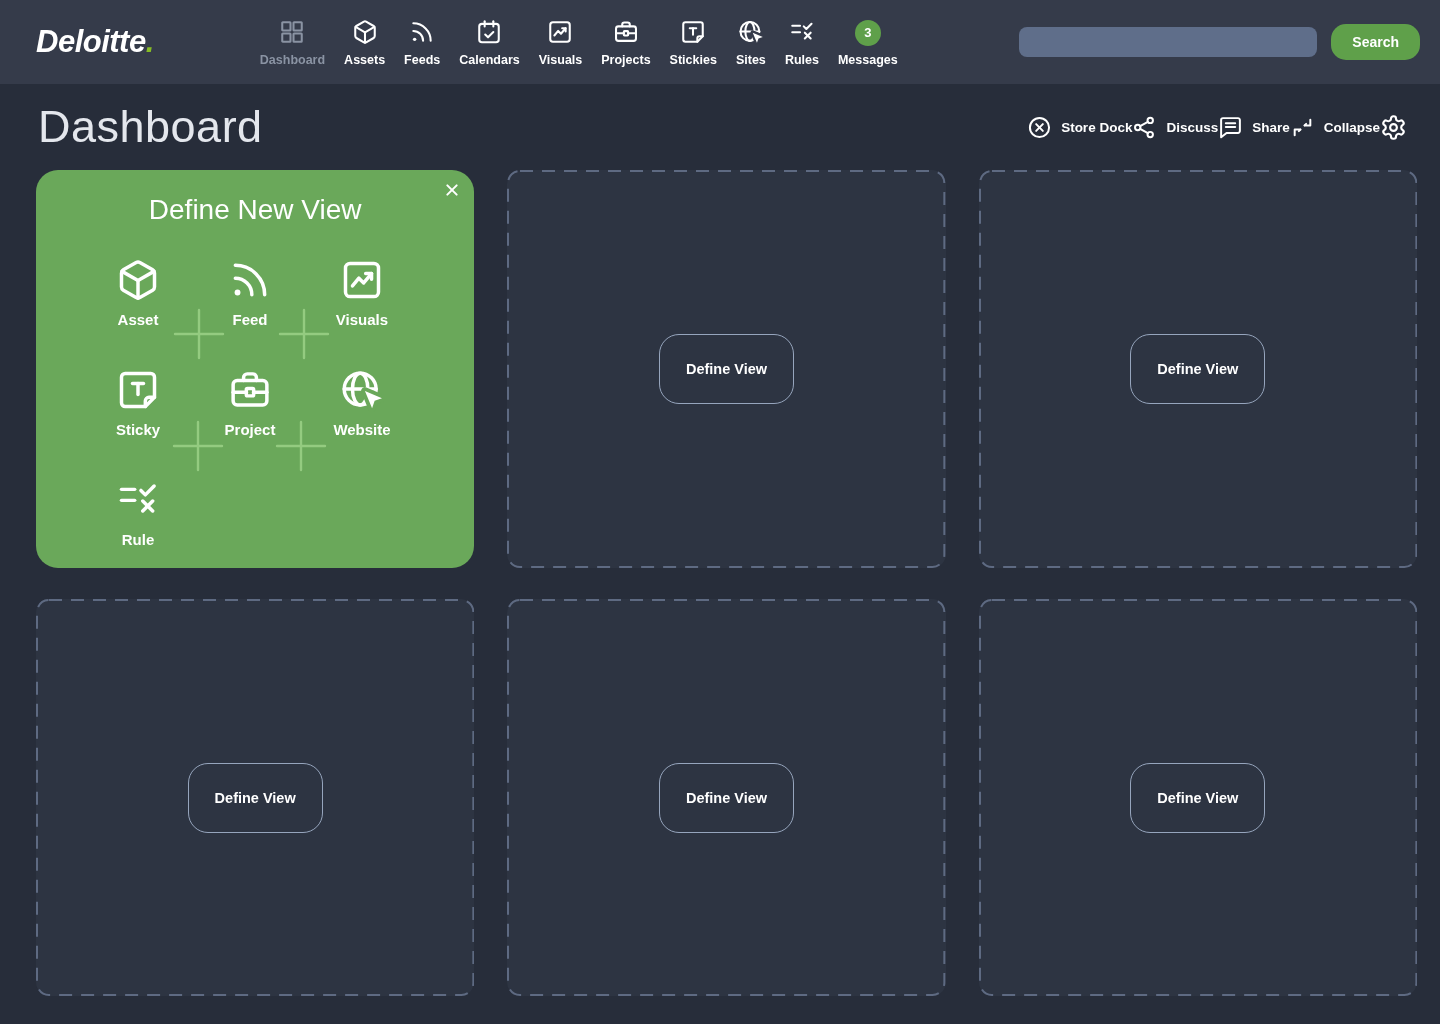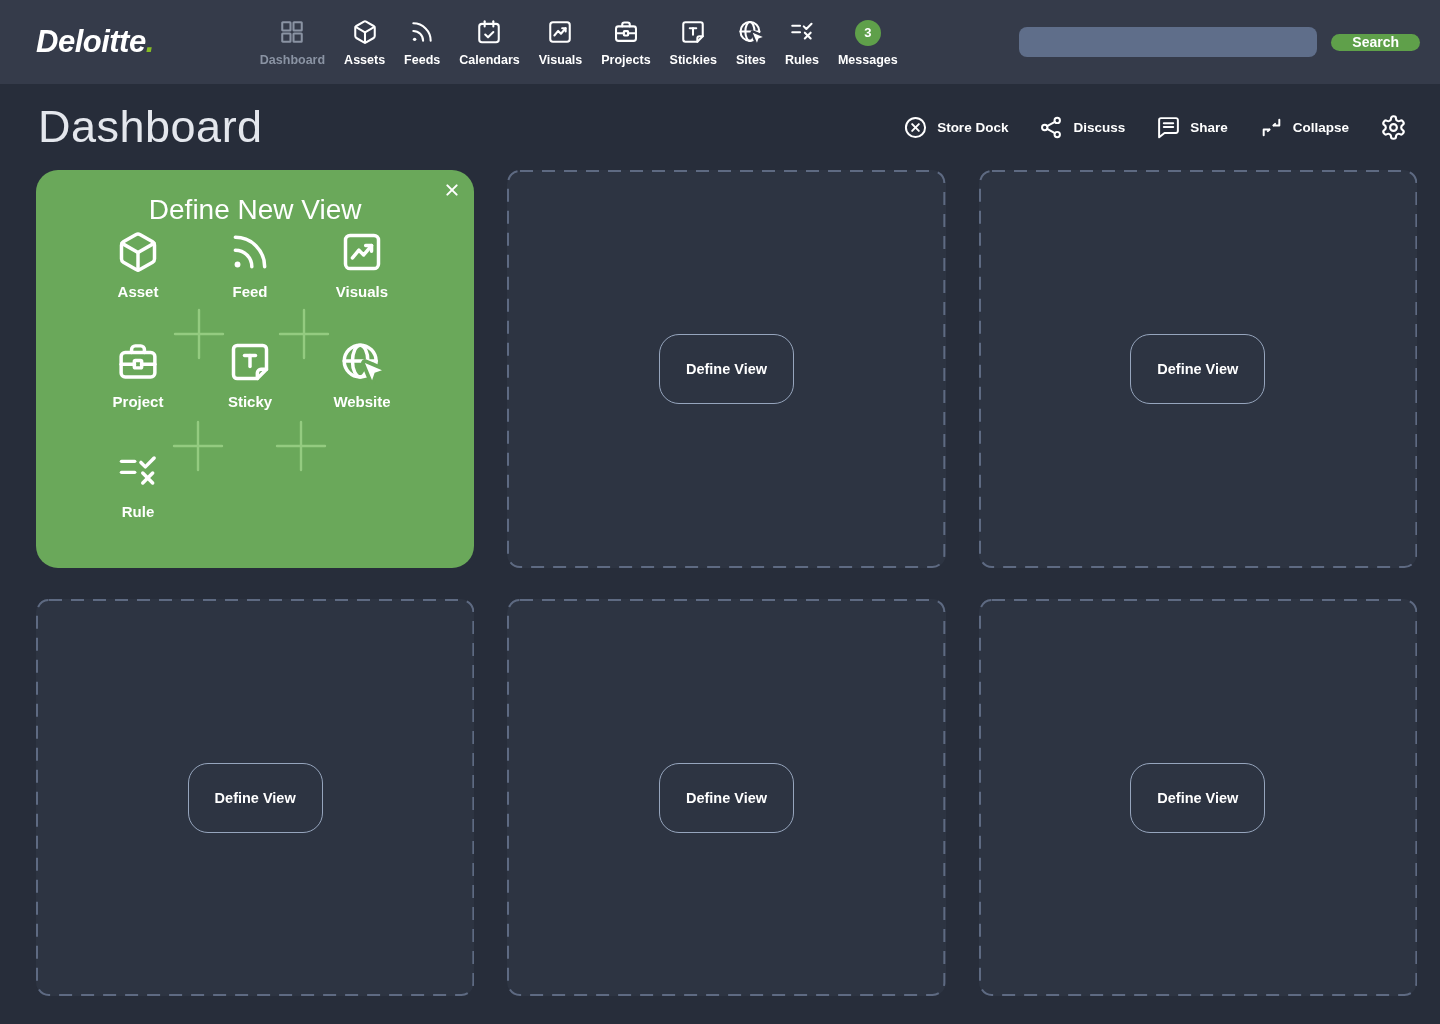--- a/index.html
+++ b/index.html
@@ -43,33 +43,33 @@
     width:26px;height:26px;border-radius:50%;background:var(--btn-green);
     color:#fff;font-size:13px;font-weight:bold;
     display:flex;align-items:center;justify-content:center;margin-bottom:7px;
   }
   .search-area{margin-left:auto;margin-right:20px;display:flex;align-items:center;}
   .search-input{
     width:298px;height:30px;border:none;border-radius:8px;background:var(--input-bg);
     padding:0 12px;font-size:14px;color:#fff;outline:none;
   }
   .search-btn{
-    margin-left:14px;height:17px;padding:0 21px;border:none;border-radius:15px;
+    margin-left:14px;height:36px;padding:0 21px;border:none;border-radius:15px;
     background:var(--btn-green);color:#fff;font-size:14px;font-weight:bold;cursor:pointer;
     font-family:inherit;
   }
 
   
   .titlebar{
     height:86px;display:flex;align-items:center;justify-content:space-between;
     padding-left:38px;padding-right:33px;
     --icon-bg:var(--body-bg);
   }
   .page-title{font-size:45px;font-weight:300;color:#E4E7ED;letter-spacing:0.5px;}
-  .actions{display:flex;align-items:center;gap:31px;}
+  .actions{display:flex;align-items:center;}
   .action{display:flex;align-items:center;gap:9px;cursor:pointer;}
   .action-icon svg{width:25px;height:25px;}
   .action-label{font-size:13.5px;font-weight:bold;white-space:nowrap;}
   .gear-btn{background:none;border:none;color:#fff;cursor:pointer;padding:0;}
   .gear-btn svg{width:27px;height:27px;}
 
   
   .grid{
     display:grid;grid-template-columns:repeat(3,1fr);
     grid-template-rows:398px 397px;gap:31px 33px;
@@ -95,21 +95,21 @@
   }
   .panel-close{
     position:absolute;top:11px;right:12px;width:18px;height:18px;cursor:pointer;
     background:none;border:none;color:#fff;padding:0;
   }
   .panel-close svg{width:16px;height:16px;}
   .panel-title{
     text-align:center;margin-top:24px;font-size:28px;font-weight:300;color:#fff;
   }
   .panel-grid{
-    position:absolute;left:46px;top:52px;width:336px;
+    position:absolute;left:46px;top:80px;width:336px;
     display:grid;grid-template-columns:repeat(3,112px);grid-template-rows:repeat(3,110px);
   }
   .panel-item{display:flex;flex-direction:column;align-items:center;justify-content:flex-start;padding-top:8px;cursor:pointer;}
   .panel-icon svg{width:44px;height:44px;}
   .panel-label{font-size:15px;font-weight:bold;margin-top:9px;white-space:nowrap;}
   .plus{position:absolute;width:52px;height:52px;color:var(--plus-green);}
   .plus svg{width:100%;height:100%;fill:none;stroke:currentColor;stroke-width:2.4;stroke-linecap:round;}
   .plus.p1{left:137px;top:138px;}
   .plus.p2{left:242px;top:138px;}
   .plus.p3{left:136px;top:250px;}
@@ -329,43 +329,43 @@
                 <rect x="3" y="3" width="18" height="18" rx="2.5"></rect>
                 <path d="m6.8 15.2 3.5-4.2 2.6 2.6 4.3-5.1"></path>
                 <path d="M14 8.5h3.2v3.1"></path>
               </svg>
           </span>
           <span class="panel-label">Visuals</span>
         </div>
         <div class="panel-item">
           <span class="panel-icon">
             <svg viewBox="0 0 24 24" class="stroke-ic">
+                <path d="M16 3H5a2 2 0 0 0-2 2v14a2 2 0 0 0 2 2h11l5-5V5a2 2 0 0 0-2-2Z"></path>
+                <path d="M16 21v-3a2 2 0 0 1 2-2h3"></path>
+                <path d="M9 8.5h6"></path>
+                <path d="M12 8.5v6"></path>
+              </svg>
+          </span>
+          <span class="panel-label">Sticky</span>
+        </div>
+        <div class="panel-item">
+          <span class="panel-icon">
+            <svg viewBox="0 0 24 24" class="stroke-ic">
                 <path d="M8.5 6.8V5.2a2 2 0 0 1 2-2h3a2 2 0 0 1 2 2v1.6"></path>
                 <rect x="2.8" y="6.8" width="18.4" height="13.4" rx="2.2"></rect>
                 <path d="M2.8 13.2H10"></path>
                 <path d="M14 13.2h7.2"></path>
                 <rect x="10" y="11.2" width="4" height="4" rx="0.6"></rect>
               </svg>
           </span>
           <span class="panel-label">Project</span>
         </div>
         <div class="panel-item">
           <span class="panel-icon">
             <svg viewBox="0 0 24 24" class="stroke-ic">
-                <path d="M16 3H5a2 2 0 0 0-2 2v14a2 2 0 0 0 2 2h11l5-5V5a2 2 0 0 0-2-2Z"></path>
-                <path d="M16 21v-3a2 2 0 0 1 2-2h3"></path>
-                <path d="M9 8.5h6"></path>
-                <path d="M12 8.5v6"></path>
-              </svg>
-          </span>
-          <span class="panel-label">Sticky</span>
-        </div>
-        <div class="panel-item">
-          <span class="panel-icon">
-            <svg viewBox="0 0 24 24" class="stroke-ic">
                 <circle cx="11" cy="11.5" r="8.7"></circle>
                 <path d="M2.3 11.5h17.4"></path>
                 <ellipse cx="11" cy="11.5" rx="4.2" ry="8.7"></ellipse>
                 <path class="globe-cut" d="m13.6 12.6 3.9 9.3 1.4-4 4-1.4z"></path>
                 <path class="globe-ptr" d="m13.6 12.6 3.9 9.3 1.4-4 4-1.4z"></path>
               </svg>
           </span>
           <span class="panel-label">Website</span>
         </div>
         <div class="panel-item">

